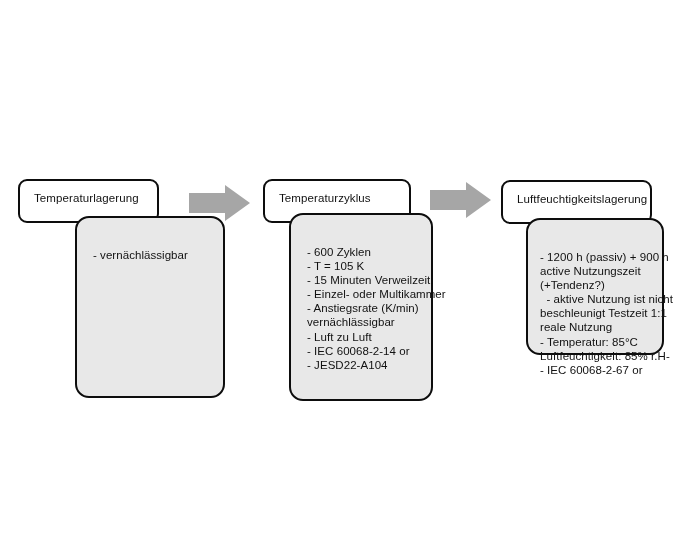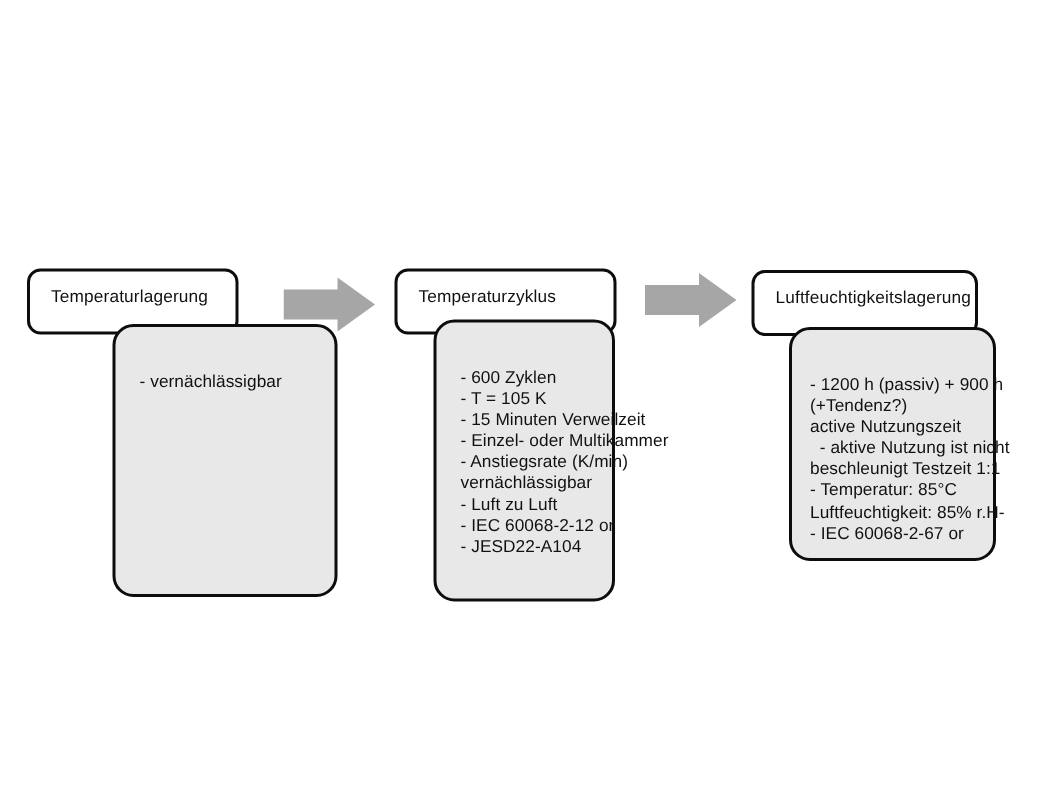--- a/index.html
+++ b/index.html
@@ -102,54 +102,55 @@
       <polygon points="0,9 36,9 36,1 61,19 36,37 36,29 0,29" fill="#a6a6a6"></polygon>
     </svg>
   </div>
 
   <div class="stage">
 
     <div class="title-card" style="left:263px; top:179px; width:148px; height:44px;text-align:right;">
       <span class="title-text">Temperaturzyklus</span>
     </div>
 
-    <div class="body-card" style="left:289px; top:213px; width:121px; height:188px;">
+    <div class="body-card" style="left:289px; top:213px; width:144px; height:188px;">
       <div class="body-text">
         <span class="ln">- 600 Zyklen</span>
         <span class="ln">- T = 105 K</span>
         <span class="ln">- 15 Minuten Verweilzeit</span>
         <span class="ln">- Einzel- oder Multikammer</span>
         <span class="ln">- Anstiegsrate (K/min)</span>
         <span class="ln">vernächlässigbar</span>
         <span class="ln">- Luft zu Luft</span>
-        <span class="ln">- IEC 60068-2-12 or</span>
+        <span class="ln">- IEC 60068-2-14 or</span>
         <span class="ln">- JESD22-A104</span>
       </div>
     </div>
   </div>
 
   <div class="arrow" style="left:430px; top:181px; width:62px; height:38px;">
     <svg width="62" height="38" viewBox="0 0 62 38" aria-hidden="true">
       <polygon points="0,9 36,9 36,1 61,19 36,37 36,29 0,29" fill="#a6a6a6"></polygon>
     </svg>
   </div>
 
   <div class="stage">
 
     <div class="title-card" style="left:501px; top:180px; width:151px; height:44px;text-decoration:underline;">
         <span class="title-text">Luftfeuchtigkeitslagerung</span>
     </div>
 
-    <div class="body-card" style="left:526px; top:218px; width:138px; height:156px;padding-left:20px;">
+    <div class="body-card" style="left:526px; top:218px; width:138px; height:137px;padding-left:20px;">
       <div class="body-text" style="left:12px;">
         <span class="ln">- 1200 h (passiv) + 900 h</span>
+        <span class="ln">active Nutzungszeit</span>
         <span class="ln">(+Tendenz?)</span>
-        <span class="ln">active Nutzungszeit</span>
         <span class="ln">  - aktive Nutzung ist nicht</span>
         <span class="ln">beschleunigt Testzeit 1:1</span>
+        <span class="ln">reale Nutzung</span>
         <span class="ln">- Temperatur: 85°C</span>
         <span class="ln">Luftfeuchtigkeit: 85% r.H-</span>
         <span class="ln">- IEC 60068-2-67 or</span>
       </div>
     </div>
   </div>
 
 </div>
 
 </body></html>

